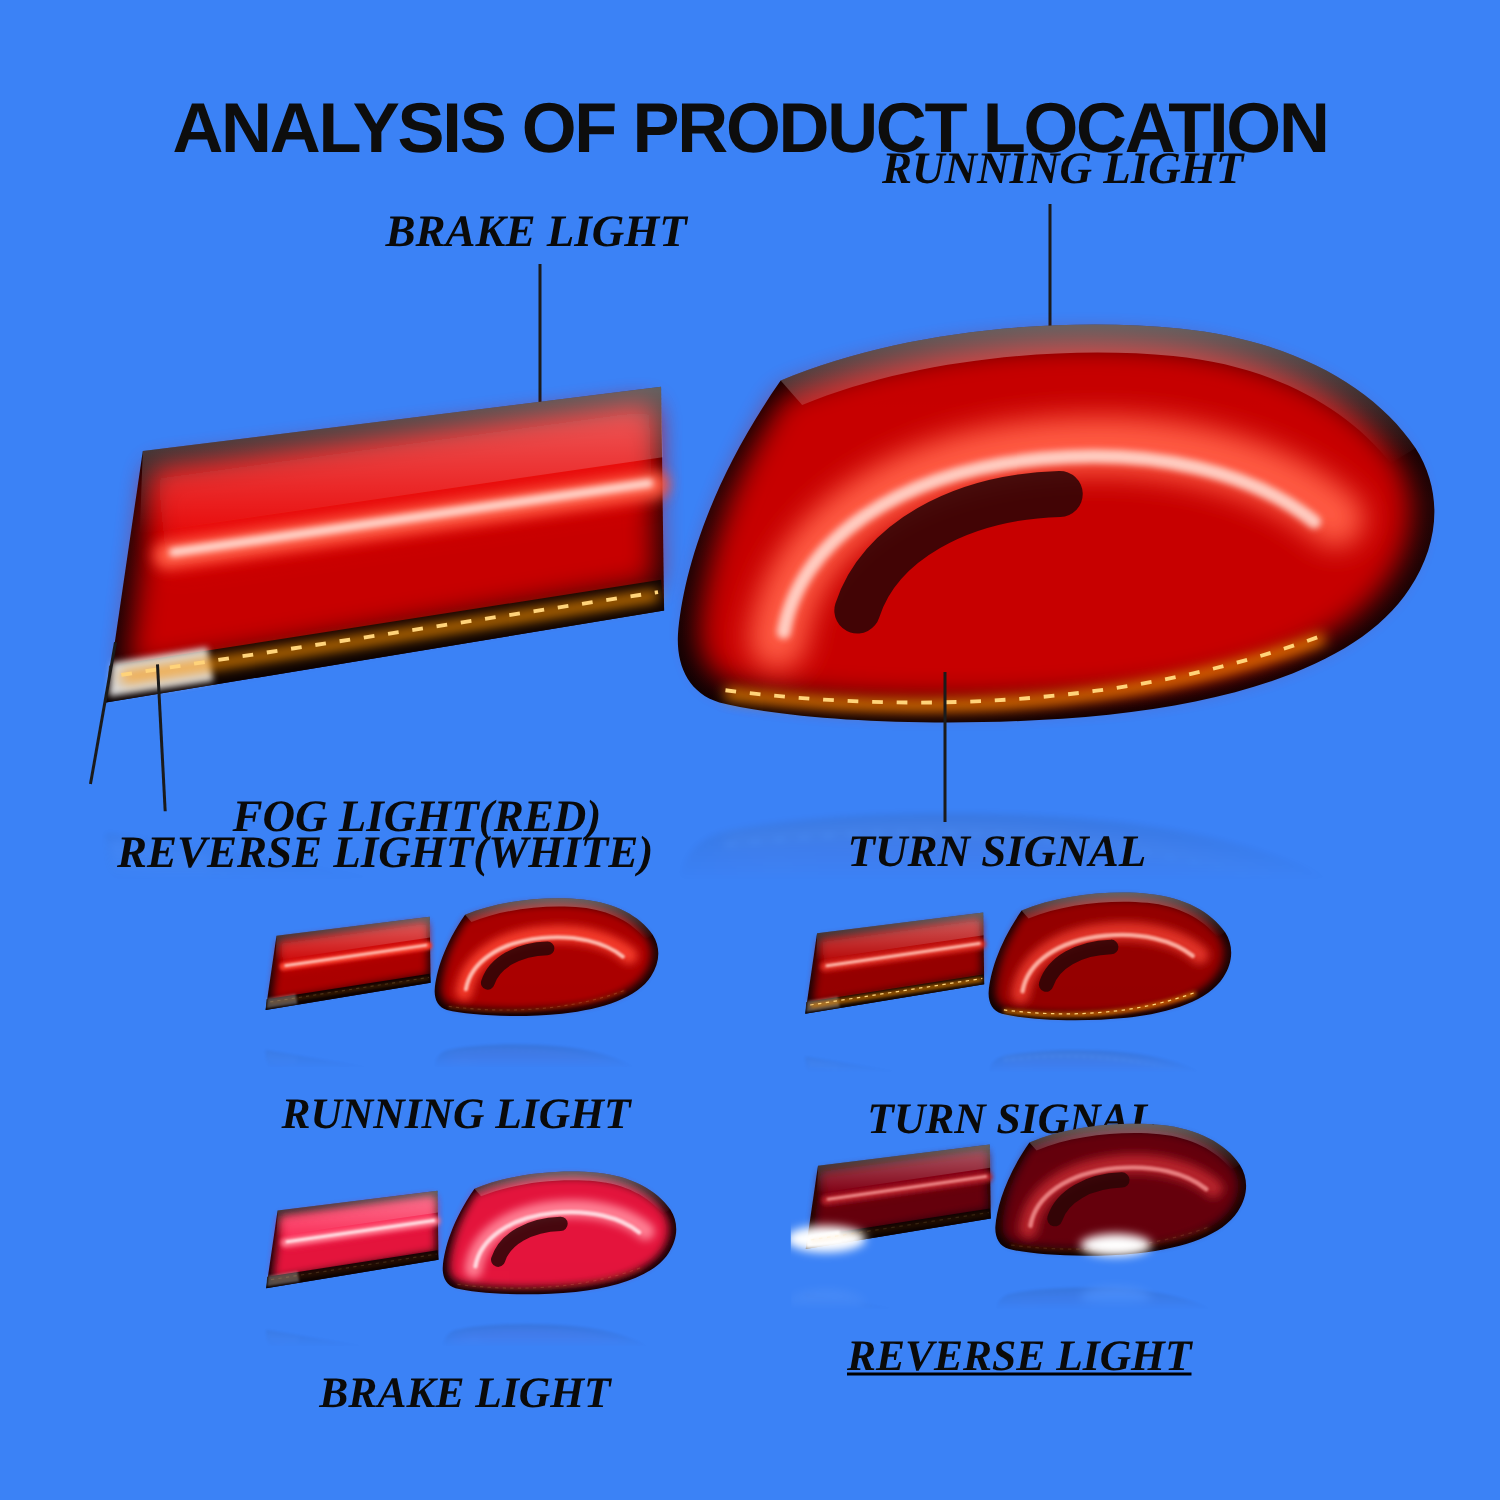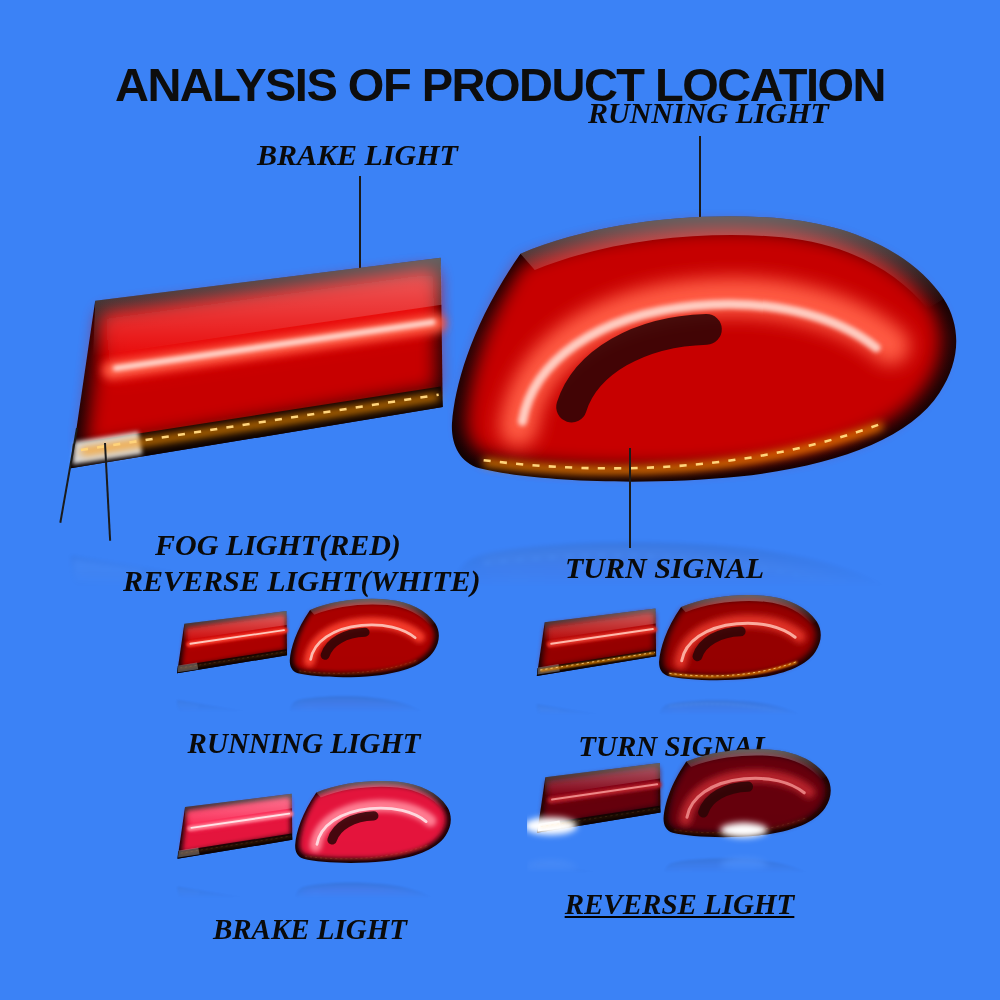--- a/index.html
+++ b/index.html
@@ -112,21 +112,21 @@
     <svg viewBox="0 0 900 300">
         <use href="#lampPair"></use>
       </svg>
   </div>
 
   <div class="callout-line" style="left:76px;top:428px;height:96px;transform:rotate(10deg);transform-origin:top left;"></div>
   <div class="callout-line" style="left:104px;top:443px;height:98px;transform:rotate(-3deg);transform-origin:top left;"></div>
   <div class="callout-line" style="left:629px;top:448px;height:100px;"></div>
 
   <div class="callout-label" style="left:155px;top:528px;">FOG LIGHT(RED)</div>
-  <div class="callout-label" style="left:78px;top:564px;margin-left:45px;">REVERSE LIGHT(WHITE)</div>
+  <div class="callout-label" style="left:78px;top:552px;">REVERSE LIGHT(WHITE)</div>
   <div class="callout-label" style="left:565px;top:551px;">TURN SIGNAL</div>
 
   <figure class="thumb mode-running" style="left:168px;top:596px;width:272px;margin:0;">
     <div class="thumb-img">
       <svg viewBox="0 0 900 300">
           <use href="#lampPair"></use>
         </svg>
     </div>
     <div class="thumb-refl">
       <svg viewBox="0 0 900 300">

